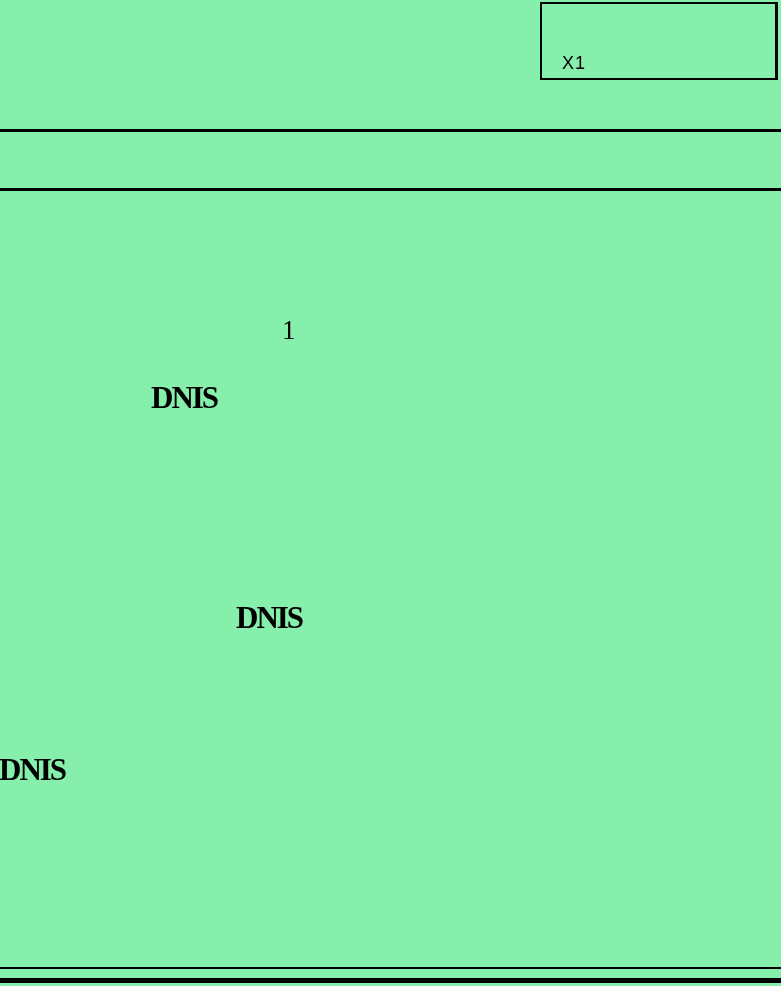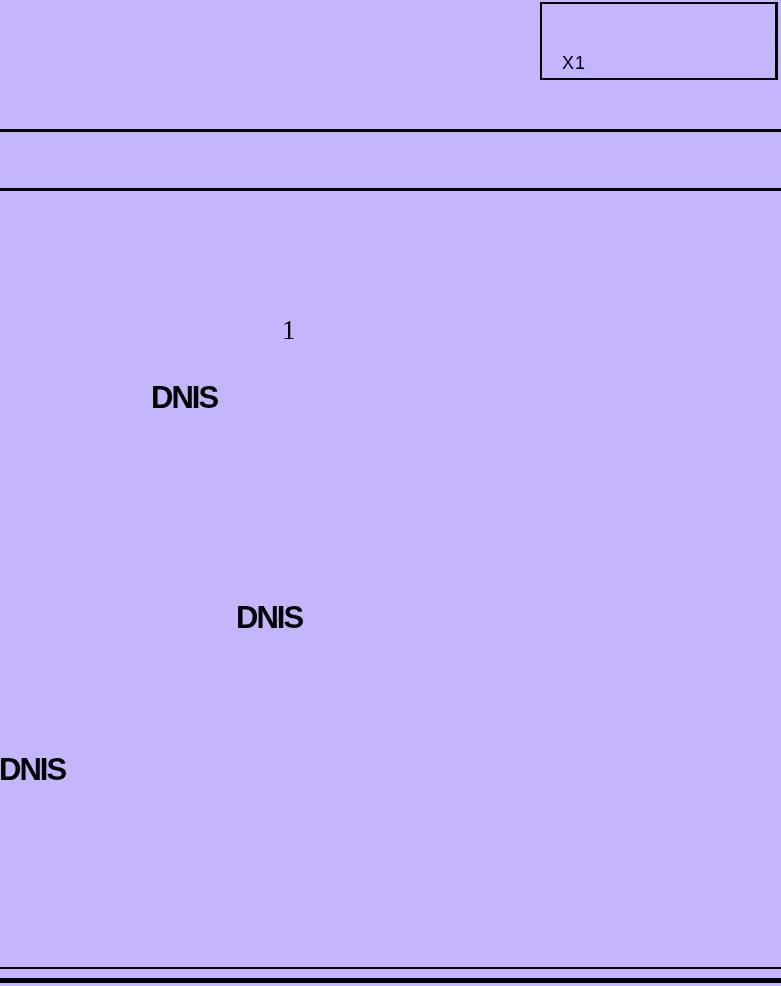--- a/index.html
+++ b/index.html
@@ -4,21 +4,21 @@
 <style>
   html, body {
     margin: 0;
     padding: 0;
     background: #ffffff;
   }
   .page {
     position: relative;
     width: 781px;
     height: 986px;
-    background: #c4b5fd;
+    background: #86efac;
     overflow: hidden;
     font-family: "Liberation Sans", sans-serif;
     color: #000000;
   }
   
   .header-box {
     position: absolute;
     left: 540px;
     top: 2px;
     width: 233px;
@@ -55,21 +55,21 @@
     top: 317px;
     font-family: "Liberation Serif", serif;
     font-size: 27px;
     line-height: 27px;
     color: #000000;
     white-space: nowrap;
   }
   
   .dnis-term {
     position: absolute;
-    font-family: Liberation Sans, sans-serif;
+    font-family: Liberation Serif, serif;
     font-weight: bold;
     font-size: 31px;
     line-height: 31px;
     letter-spacing: -2px;
     color: #000000;
     white-space: nowrap;
   }
   .dnis-1 { left: 151px; top: 382px; }
   .dnis-2 { left: 236px; top: 602px; }
   .dnis-3 { left: -1px;  top: 754px; }

